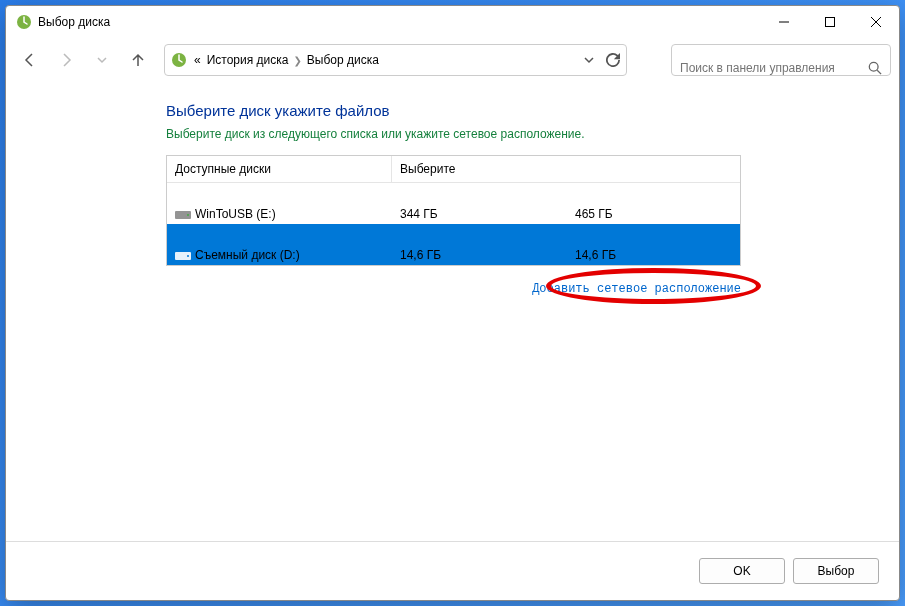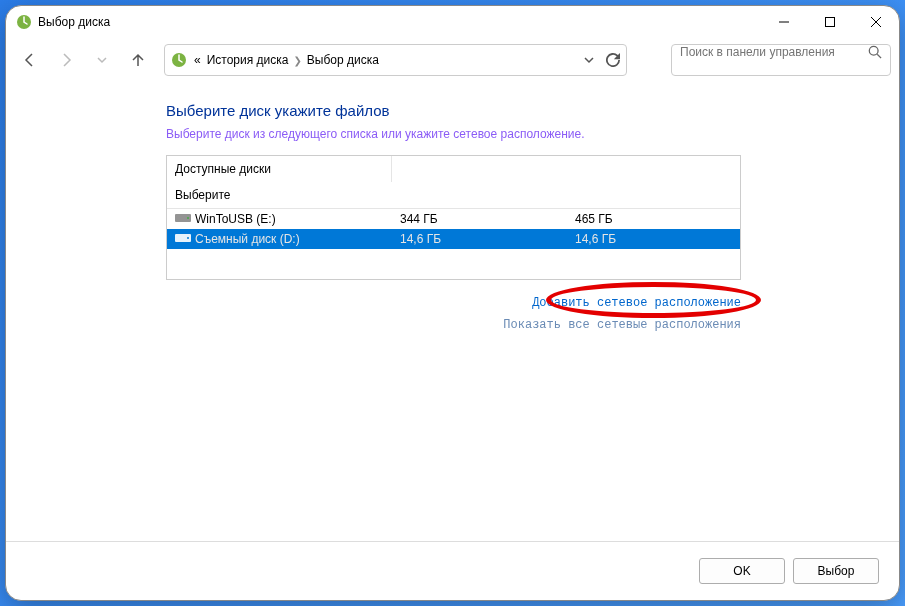--- a/index.html
+++ b/index.html
@@ -1,47 +1,47 @@
 <!DOCTYPE html>
 <html><head>
 <meta charset="utf-8">
 <style>
 * { margin: 0; padding: 0; box-sizing: border-box; font-family: 'Segoe UI', Tahoma, sans-serif; }
 body { background: linear-gradient(135deg, #2b7de9 0%, #4a9eff 100%); width: 905px; height: 606px; overflow: hidden; padding: 5px; }
-.window { background: #fff; width: 100%; height: 100%; border: 1px solid #888; border-radius: 16px; display: flex; flex-direction: column; overflow: hidden; box-shadow: 0 8px 30px rgba(0,0,0,.3); }
+.window { background: #fff; width: 100%; height: 100%; border: 1px solid #888; border-radius: 4px; display: flex; flex-direction: column; overflow: hidden; box-shadow: 0 8px 30px rgba(0,0,0,.3); }
 .titlebar { display: flex; align-items: center; height: 32px; padding: 0 0 0 10px; }
 .titlebar-icon { width: 16px; height: 16px; margin-right: 6px; }
 .titlebar-text { font-size: 12px; color: #000; flex: 1; }
 .win-controls { display: flex; }
 .win-btn { width: 46px; height: 32px; display: flex; align-items: center; justify-content: center; cursor: pointer; }
 .toolbar { display: flex; align-items: center; height: 44px; padding: 0 8px; gap: 4px; }
 .nav-btn { width: 32px; height: 32px; display: flex; align-items: center; justify-content: center; cursor: pointer; color: #555; border-radius: 4px; }
 .nav-btn.disabled { color: #bbb; cursor: default; }
 .address-bar { flex: 1; display: flex; align-items: center; border: 1px solid #ccc; border-radius: 4px; height: 32px; padding: 0 6px; margin: 0 6px; gap: 4px; min-width: 0; }
 .addr-icon { width: 16px; height: 16px; flex-shrink: 0; }
 .breadcrumb { display: flex; align-items: center; font-size: 12px; color: #000; flex: 1; min-width: 0; overflow: hidden; }
 .crumb { padding: 0 3px; white-space: nowrap; }
 .crumb-sep { color: #888; padding: 0 2px; font-size: 10px; }
 .addr-end { display: flex; gap: 12px; align-items: center; color: #555; }
-.search-bar { width: 220px; display: flex; align-items: flex-start; border: 1px solid #ccc; border-radius: 4px; height: 32px; padding: 0 8px; margin-left: 34px; }
+.search-bar { width: 220px; display: flex; align-items: flex-end; border: 1px solid #ccc; border-radius: 4px; height: 32px; padding: 0 8px; margin-left: 34px; }
 .search-input { flex: 1; border: none; outline: none; font-size: 12px; color: #666; }
 .content { flex: 1; padding: 20px 30px 0 160px; overflow: auto; }
 .heading { color: #003399; font-size: 15px; font-weight: 400; margin-bottom: 8px; }
-.subheading { font-size: 12px; color: #8b5cf6; margin-bottom: 14px; }
+.subheading { font-size: 12px; color: #15803d; margin-bottom: 14px; }
 .disk-table { border: 1px solid #ccc; width: 575px; }
-.disk-header { display: flex; background: #fff; border-bottom: 1px solid #e5e5e5; flex-direction: column; }
+.disk-header { display: flex; background: #fff; border-bottom: 1px solid #e5e5e5; }
 .disk-header-cell { font-size: 12px; padding: 6px 8px; border-right: 1px solid #e5e5e5; }
 .disk-header-cell:last-child { border-right: none; }
 .col1 { width: 225px; }
 .col2 { width: 175px; }
 .col3 { flex: 1; }
 .disk-body { min-height: 70px; }
 .disk-row { display: flex; align-items: center; font-size: 12px; }
-.disk-row.selected { background: #0078d7; color: #e5e5e5; }
-.disk-cell { padding: 3px 8px; display: flex; align-items: flex-start; gap: 4px; }
+.disk-row.selected { background: #0078d7; color: #000000; }
+.disk-cell { padding: 3px 8px; display: flex; align-items: flex-end; gap: 4px; margin-top: 21px; }
 .drive-icon { width: 16px; height: 12px; flex-shrink: 0; }
 .links { width: 575px; text-align: right; margin-top: 12px; position: relative; }
 .link { color: #0066cc; font-size: 12px; text-decoration: none; cursor: pointer; display: inline-block; margin-bottom: 4px; font-family: Liberation Mono, monospace; }
 .link.muted { color: #6a8bb5; }
 .highlight-ring { position: absolute; border: 5px solid #e30000; border-radius: 50%; width: 215px; height: 36px; right: -20px; top: -10px; pointer-events: none; }
 .footer { display: flex; justify-content: flex-end; padding: 16px 20px; gap: 8px; border-top: 1px solid #ddd; }
 .btn { min-width: 86px; height: 26px; border: 1px solid #adadad; background: #fdfdfd; border-radius: 3px; font-size: 12px; cursor: pointer; }
 </style>
 </head>
 <body>
@@ -156,21 +156,20 @@
             </div>
             <div class="disk-cell col2">14,6 ГБ</div>
             <div class="disk-cell col3">14,6 ГБ</div>
           </div>
         </div>
     </div>
 
     <div class="links">
       <div class="highlight-ring"></div>
       <a class="link">Добавить сетевое расположение</a><br>
-      <a class="link muted">Показать все сетевые расположения</a>
     </div>
   </div>
 
   <div class="footer">
     <button class="btn">OK</button>
     <button class="btn">Выбор</button>
   </div>
 </div>
 
 </body></html>

